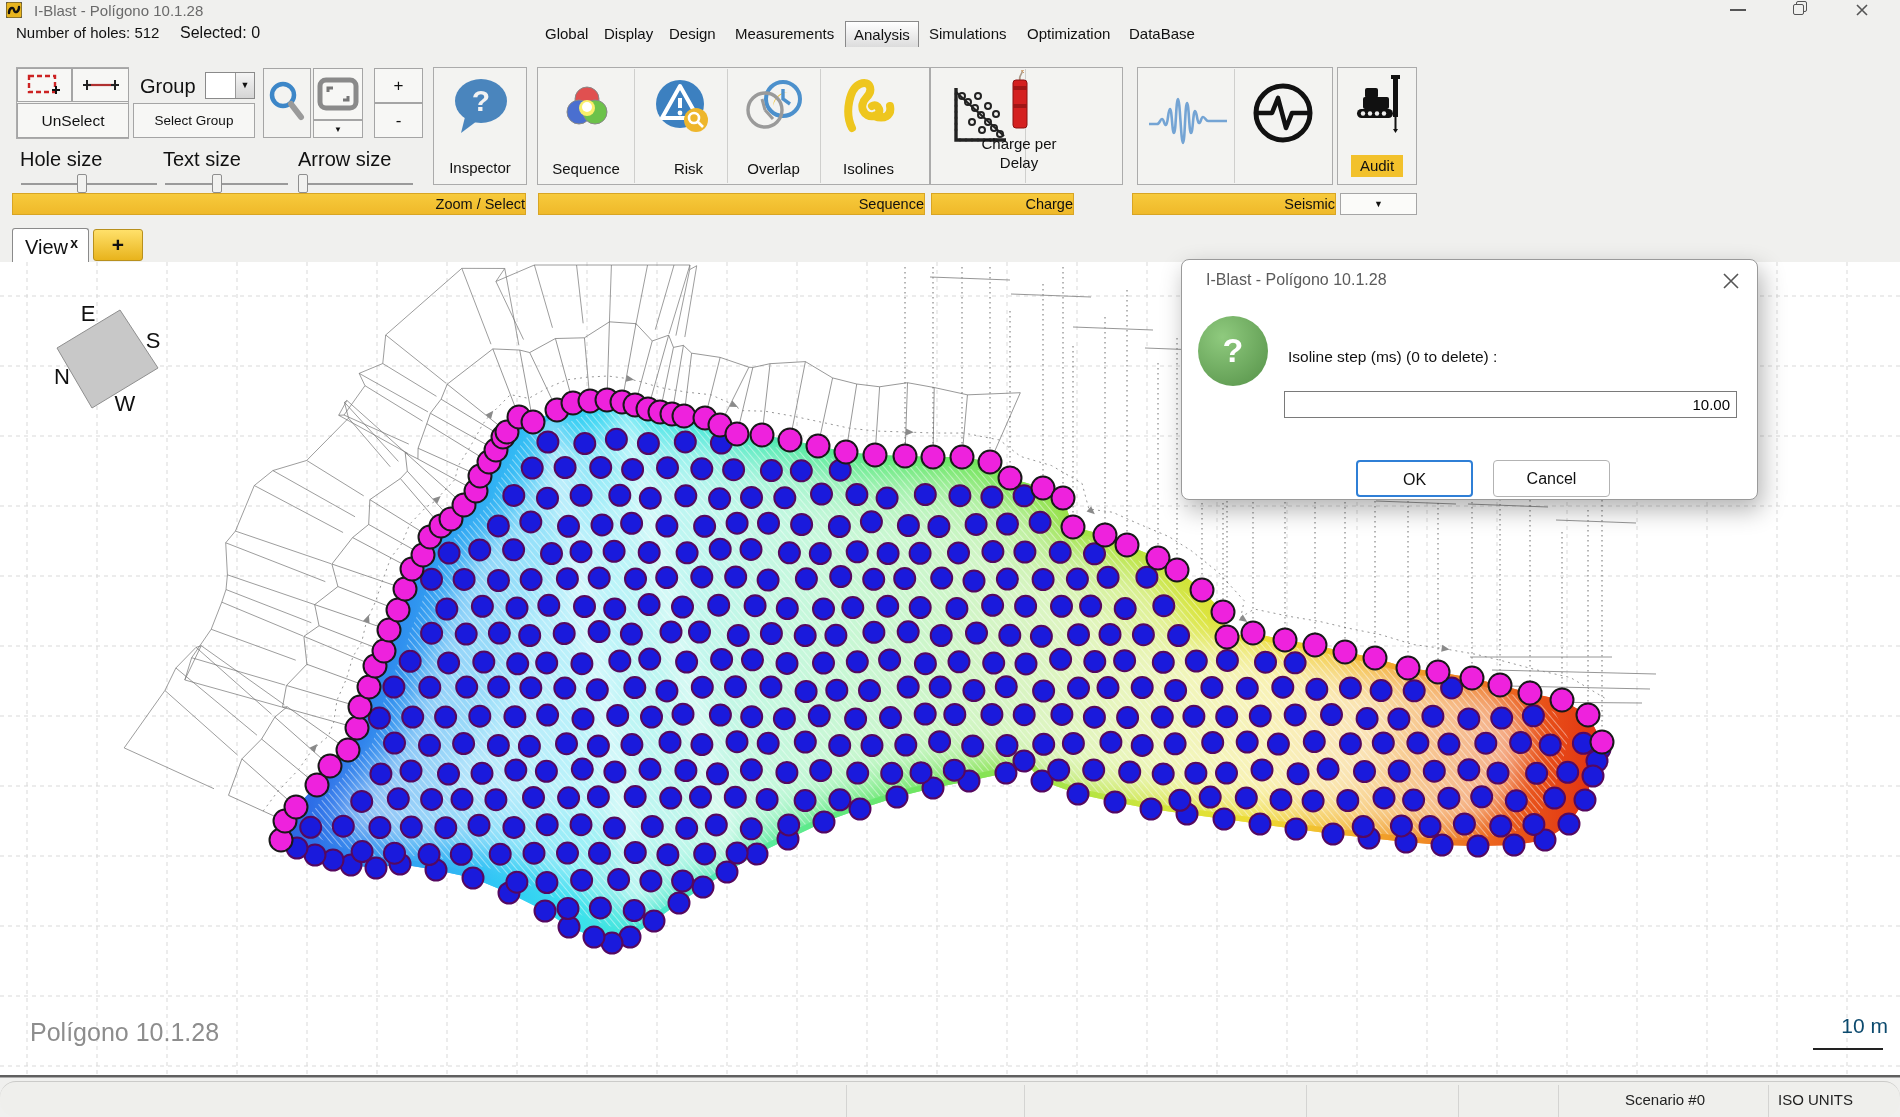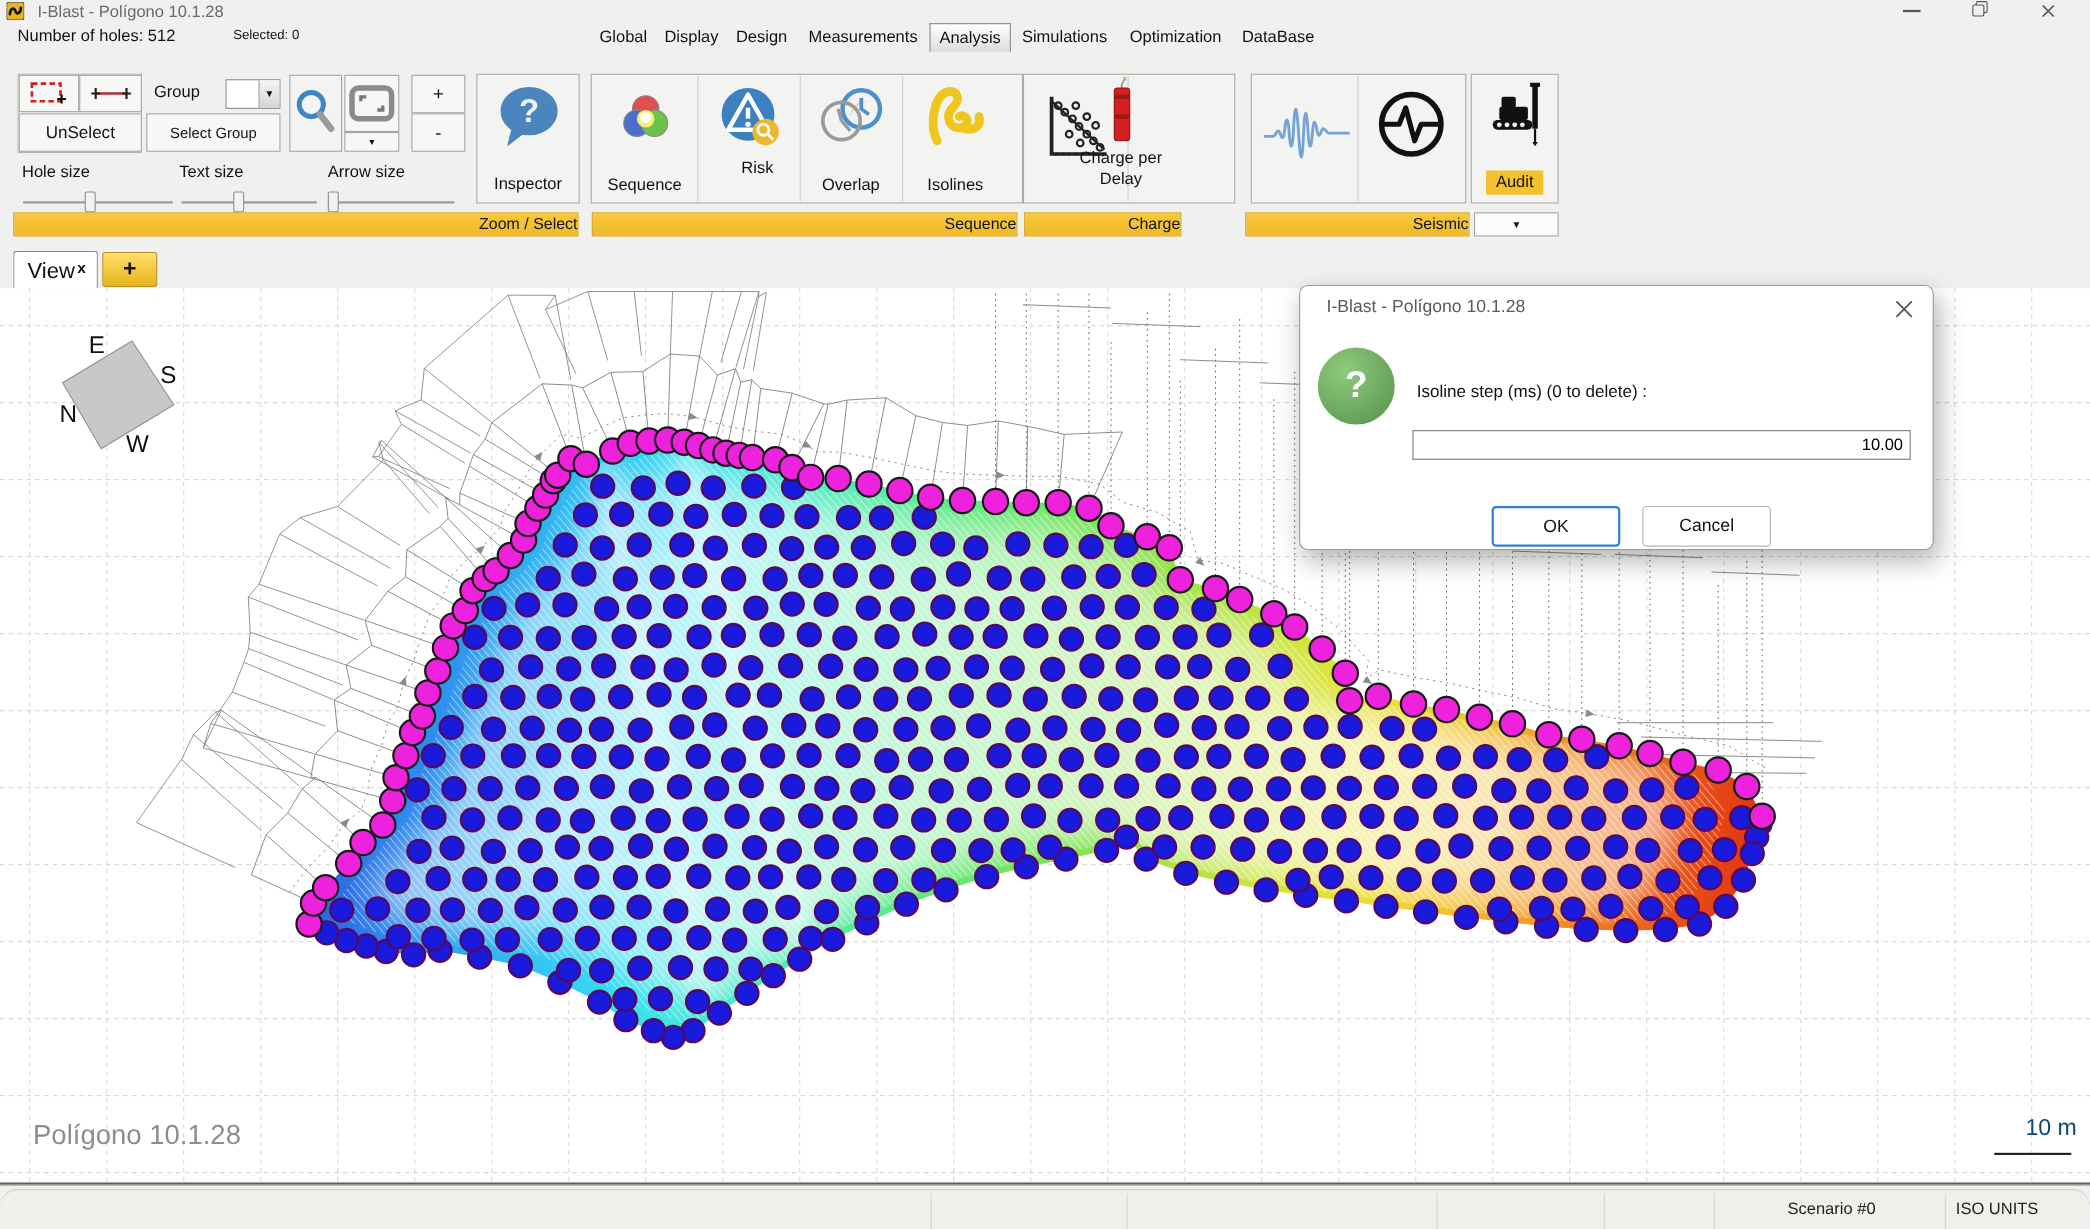--- a/index.html
+++ b/index.html
@@ -13,29 +13,29 @@
   .winctl { top:0px; width:44px; height:19px; text-align:center; color:#555; cursor:default; }
   #ctl-min  { left:1716px; } #ctl-max { left:1778px; } #ctl-close { left:1840px; }
   #ctl-min .bar { position:absolute; left:14px; top:9px; width:16px; height:2px; background:#555; }
   #ctl-max .sq  { position:absolute; left:15px; top:4px; width:11px; height:11px; border:1.5px solid #555; border-radius:2px; background:#f0f0ee; }
   #ctl-max .sq2 { position:absolute; left:18px; top:1px; width:11px; height:11px; border:1.5px solid #555; border-radius:2px; }
   #ctl-close svg { margin-top:3px; }
 
   
   #menubar { left:0; top:20px; width:1900px; height:28px; }
   #holes-info { left:16px; top:4px; font-size:15px; color:#111; }
-  #selected-info { left:180px; top:4px; font-size:12px; color:#111;margin-left:32px; }
+  #selected-info { left:180px; top:4px; font-size:16px; color:#111; }
   .menu-item { top:1px; height:26px; line-height:26px; padding:0 8px; font-size:15px; color:#111; }
   .menu-item.active { background:linear-gradient(#ffffff,#dcdcdc); border:1px solid #8a8a8a; border-bottom:none; }
 
   
   #toolbar { left:0; top:48px; width:1900px; height:168px; background:#f0f0ee; }
   .gbox { border:1px solid #ababab; background:#f3f3f1; }
   .tbtn { border:1px solid #a5a5a5; background:#f7f7f5; display:flex; align-items:center; justify-content:center; font-size:15px; color:#111; }
-  .lbl  { font-size:15px; color:#111; }
+  .lbl  { font-size:20px; color:#111; }
   .cell-label { text-align:center; font-size:15px; color:#111; }
   .slider-track { height:2px; background:#9a9a9a; }
   .slider-thumb { width:10px; height:19px; background:#f2f2f0; border:1px solid #8f8f8f; border-radius:2px; }
   .ybar { background:linear-gradient(#f7ca3c,#efb92a); border:1px solid #d8a524; text-align:right; font-size:14.5px; color:#111; line-height:20px; }
   .vsep { width:1px; background:#cfcfcd; }
 
   
   #tabrow { left:0; top:216px; width:1900px; height:46px; }
   #tab-view { left:12px; top:12px; width:77px; height:34px; background:#ffffff; border:1px solid #8a8a8a; border-bottom:none; border-radius:3px 3px 0 0; }
   #tab-view .t { position:absolute; left:12px; top:7px; font-size:20px; color:#111; }
@@ -188,21 +188,21 @@
   <div class="abs" style="left:634px; top:20px; width:93px; height:114px;">
     <svg style="position:absolute; left:20px; top:10px;" width="56" height="56" viewBox="0 0 56 56">
       <circle cx="26" cy="26" r="24" fill="#3c80c0"></circle>
       <path d="M26,8 L44,40 L8,40 Z" fill="none" stroke="#fff" stroke-width="4" stroke-linejoin="round"></path>
       <path d="M26,20 v10" stroke="#fff" stroke-width="4"></path>
         <circle cx="26" cy="35" r="2.4" fill="#fff"></circle>
       <circle cx="42" cy="42" r="12" fill="#eeb62c"></circle>
       <circle cx="40" cy="40" r="5" fill="none" stroke="#fff" stroke-width="2.6"></circle>
       <path d="M44,44 L49,49" stroke="#fff" stroke-width="2.6"></path>
     </svg>
-    <div class="abs cell-label" style="left:0; top:76px; width:93px;padding-left:16px;">Risk</div>
+    <div class="abs cell-label" style="left:0; top:92px; width:93px;padding-left:16px;">Risk</div>
   </div>
   <div class="abs" style="left:727px; top:20px; width:93px; height:114px;">
     <svg style="position:absolute; left:16px; top:12px;" width="62" height="52" viewBox="0 0 62 52">
       <path d="M30,26 a15,15 0 0 1 15,-14 a18,18 0 0 0 -15,14" fill="#eec23a"></path>
       <circle cx="40" cy="19" r="17" fill="none" stroke="#4c90cc" stroke-width="4"></circle>
       <path d="M40,9 v10 l7,5" fill="none" stroke="#4c90cc" stroke-width="3.4"></path>
       <circle cx="22" cy="30" r="17" fill="none" stroke="#9a9a9a" stroke-width="3.4"></circle>
       <path d="M22,30 l8,9 M22,30 l-3,-11" fill="none" stroke="#9a9a9a" stroke-width="3"></path>
     </svg>
     <div class="abs cell-label" style="left:0; top:92px; width:93px;">Overlap</div>

